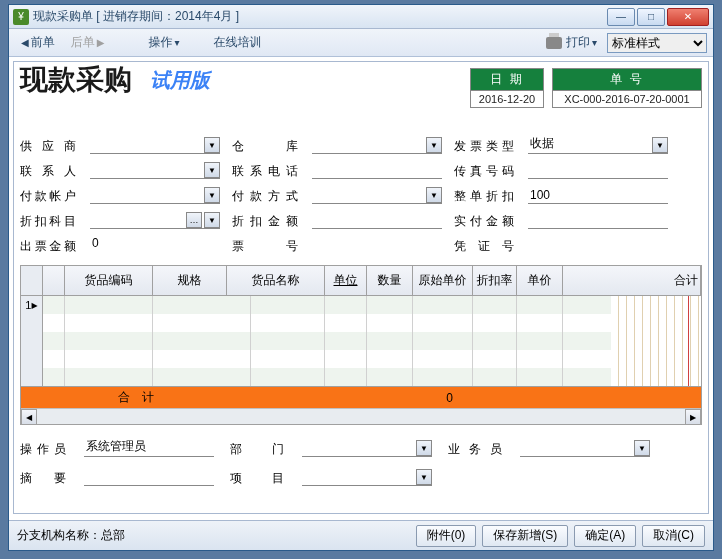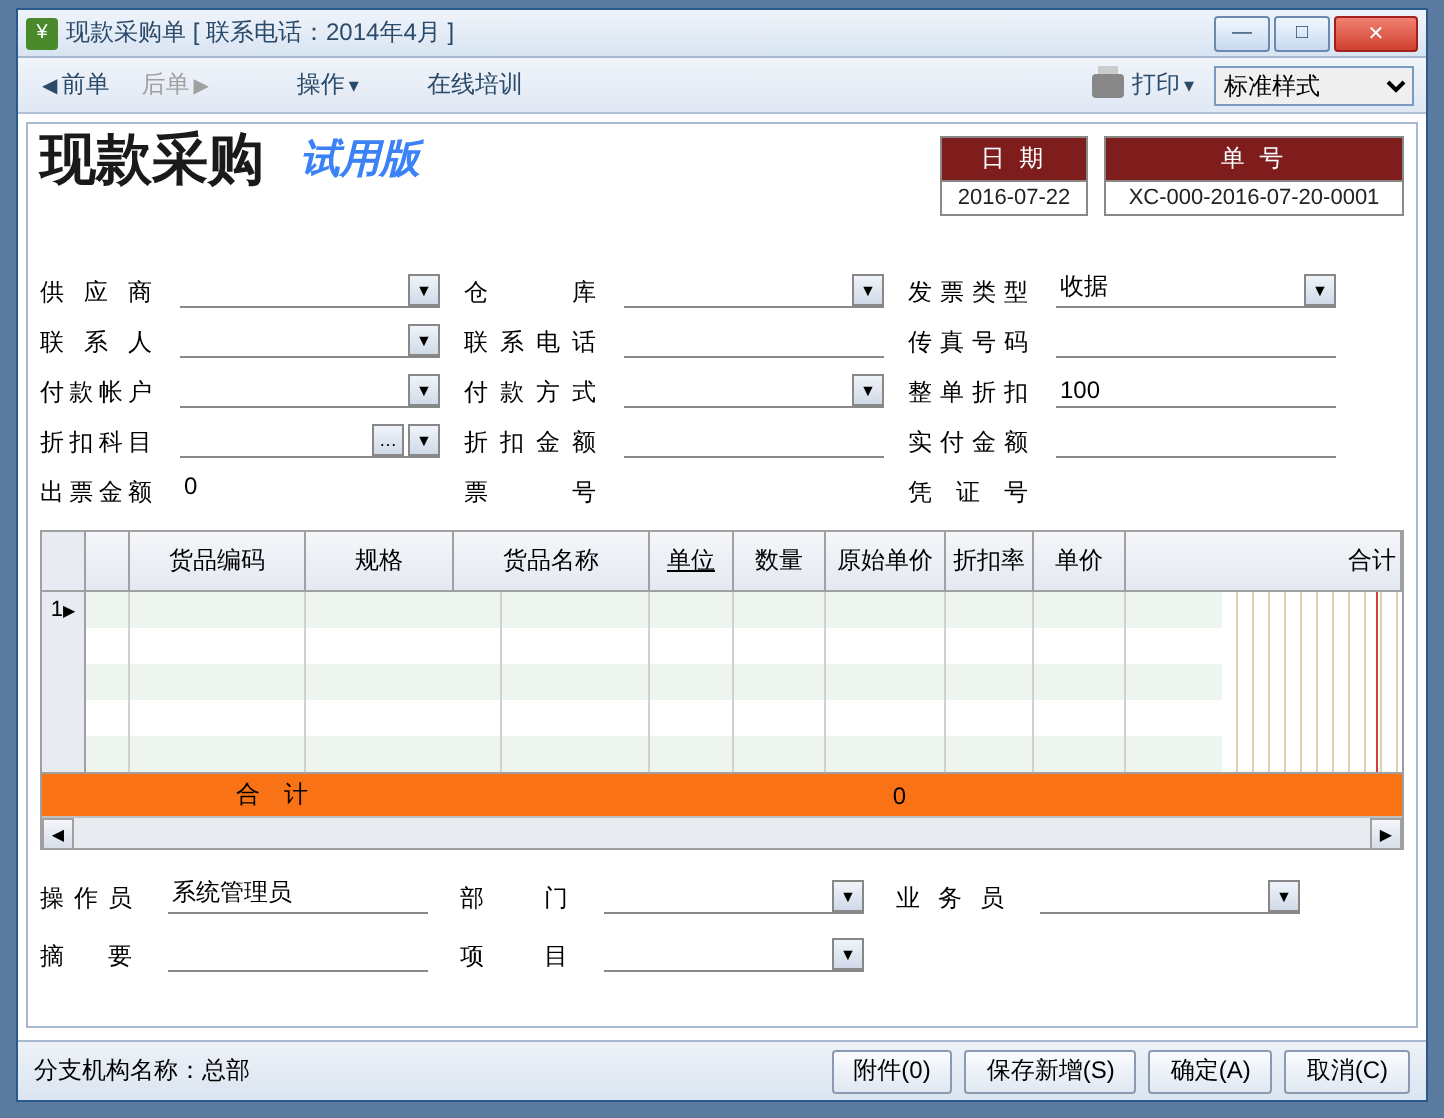--- a/index.html
+++ b/index.html
@@ -34,21 +34,21 @@
 .style-select { height:20px; width:100px; border:1px solid #7a9ac0; font-size:12px; }
 
 .content { padding: 4px 6px 8px 6px; border:1px solid #a8b8d0; margin:4px; height:calc(100% - 92px); position:relative; background:#fff; }
 
 .header-row { display:flex; align-items:flex-start; }
 .big-title { font-size:28px; font-weight:bold; color:#1a1a1a; line-height:1; }
 .trial { font-size:20px; font-weight:bold; color:#3b82f6; font-style:italic; margin-left:18px; line-height:1.4; }
 .header-boxes { margin-left:auto; display:flex; gap:8px; margin-top:2px; }
 .hbox { border:1px solid #888; width:74px; }
 .hbox.wide { width:150px; }
-.hbox-label { background:#7f1d1d; color:#fff; text-align:center; font-size:12px; padding:2px 0; letter-spacing:2px; border-bottom:1px solid #888; }
+.hbox-label { background:#15803d; color:#fff; text-align:center; font-size:12px; padding:2px 0; letter-spacing:2px; border-bottom:1px solid #888; }
 .hbox-val { font-size:11px; text-align:center; padding:2px 2px; color:#222; min-height:16px; }
 
 .form-grid { display:grid; grid-template-columns: 58px 130px 68px 130px 62px 140px; column-gap:12px; row-gap:6px; margin-top:28px; font-size:12px; }
 .flabel { text-align:justify; text-align-last:justify; padding-right:2px; padding-top:2px;}
 .finput { border:none; border-bottom:1px solid #888; height:18px; position:relative; display:flex; align-items:flex-end; }
 .finput .dd { position:absolute; right:0; bottom:0; width:16px; height:16px; background:linear-gradient(#f0f4fa,#d0dae8); border:1px solid #888; display:flex;align-items:center;justify-content:center;font-size:8px;cursor:pointer; }
 .finput .dots { position:absolute; right:18px; bottom:0; width:16px; height:16px; background:linear-gradient(#f0f4fa,#d0dae8); border:1px solid #888; display:flex;align-items:center;justify-content:center;font-size:9px;cursor:pointer; }
 .fval { font-size:12px; padding-bottom:1px; padding-left:2px; }
 
 .table-wrap { margin-top:10px; border:1px solid #a0a0a0; height:160px; display:flex; flex-direction:column; }
@@ -75,21 +75,21 @@
 .statusbar { position:absolute; left:0; right:0; bottom:0; height:30px; background:linear-gradient(#eef2f8,#dae4f0); border-top:1px solid #a8b8d0; display:flex; align-items:center; padding:0 8px; font-size:12px; gap:6px; }
 .statusbar .sleft { flex:1; }
 .wbtn { height:22px; padding:0 10px; border:1px solid #8a9ab0; background:linear-gradient(#fafcff,#e0e8f2); border-radius:2px; font-size:12px; cursor:pointer; }
 </style>
 </head>
 <body>
 
 <div class="window">
   <div class="titlebar">
     <div class="icon">¥</div>
-    <div class="title">现款采购单 [ 联系电话：2014年4月 ]</div>
+    <div class="title">现款采购单 [ 进销存期间：2014年4月 ]</div>
     <div class="winbtns">
       <div class="winbtn">—</div>
       <div class="winbtn">□</div>
       <div class="winbtn close">✕</div>
     </div>
   </div>
 
   <div class="toolbar">
     <div class="tbtn">
         <span class="arrow">◀</span>
@@ -117,21 +117,21 @@
     </select>
   </div>
 
   <div class="content">
     <div class="header-row">
       <div class="big-title">现款采购</div>
       <div class="trial">试用版</div>
       <div class="header-boxes">
         <div class="hbox">
           <div class="hbox-label">日 期</div>
-          <div class="hbox-val">2016-07-22</div>
+          <div class="hbox-val">2016-12-20</div>
         </div>
         <div class="hbox wide">
           <div class="hbox-label">单 号</div>
           <div class="hbox-val">XC-000-2016-07-20-0001</div>
         </div>
       </div>
     </div>
 
     <div class="form-grid">
       <div class="flabel">供 应 商</div>

